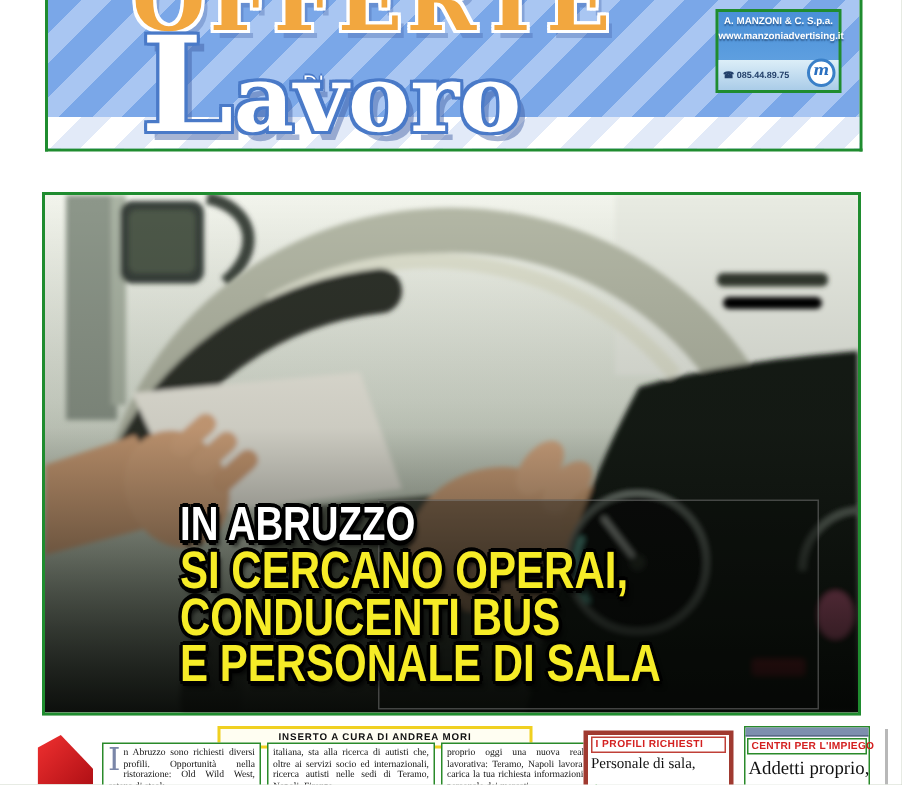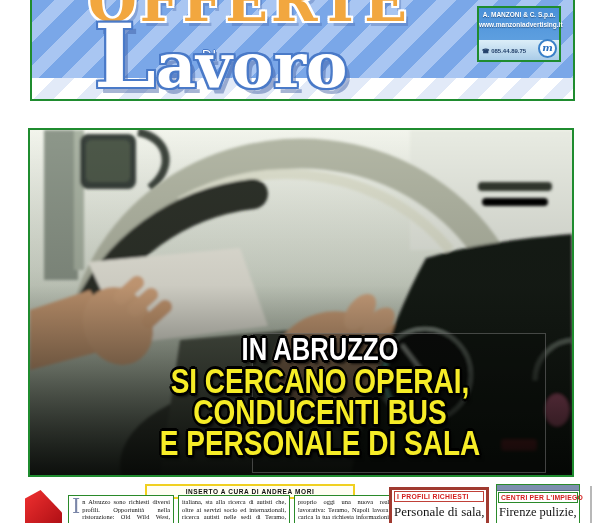--- a/index.html
+++ b/index.html
@@ -57,21 +57,21 @@
   .photo{
     position:absolute;left:28px;top:128px;width:546px;height:349px;
     border:2px solid #1f8c2f;background:#cfd6c8;overflow:hidden;box-sizing:border-box;
   }
   .photo svg{position:absolute;left:0;top:0;width:100%;height:100%;}
   .hl-backing{
     position:absolute;left:222px;top:203px;width:292px;height:138px;
     background:rgba(8,10,8,.38);border:1px solid rgba(140,140,140,.45);
   }
   .headline{
-    position:absolute;left:40px;top:204px;width:500px;text-align:center;
+    position:absolute;left:40px;top:204px;width:500px;text-align:left;
     font-weight:900;
   }
   .hl{
     transform:scaleX(.8);line-height:31px;letter-spacing:0;
     text-shadow:3px 0 0 #000,-3px 0 0 #000,0 3px 0 #000,0 -3px 0 #000,
       2px 2px 0 #000,-2px -2px 0 #000,2px -2px 0 #000,-2px 2px 0 #000,
       3px 4px 3px rgba(0,0,0,.75);
     white-space:nowrap;
   }
   .hl-white{font-size:32px;color:#ffffff;}
@@ -98,21 +98,21 @@
   .col2{left:178px;width:112px;}
   .col3{left:294px;width:104px;}
   .dropcap{float:left;font-size:21px;line-height:17px;margin:0 2px 0 0;
     color:#7a86a8;font-family:"DejaVu Serif",serif;}
   .pbox{
     position:absolute;left:389px;top:487px;width:100px;height:40px;box-sizing:border-box;
     border:3px solid #a03a30;background:#fff;padding:1px 2px;
   }
   .pbox-label{border:1px solid #c04038;color:#d42020;font-size:6.8px;font-weight:bold;
     padding:1px 2px;letter-spacing:.3px;white-space:nowrap;}
-  .pbox-content{font-family:"Liberation Serif",serif;font-size:13px;margin-top:2px;
+  .pbox-content{font-family:"Liberation Serif",serif;font-size:10px;margin-top:2px;
     white-space:nowrap;color:#111;}
   .ibox{
     position:absolute;left:496px;top:484px;width:84px;height:43px;box-sizing:border-box;
     background:#fff;border:1px solid #2a8a2a;
   }
   .ibox-bar{height:5px;background:#7d8fae;border-bottom:1px solid #5a6a88;}
   .ibox-label{border:1.5px solid #2a8a2a;color:#d42020;font-size:6.8px;font-weight:bold;
     padding:1px 2px;margin:1px;white-space:nowrap;letter-spacing:.2px;}
   .ibox-content{font-family:"Liberation Serif",serif;font-size:12.5px;margin:2px 0 0 2px;
     white-space:nowrap;color:#111;}
@@ -217,15 +217,15 @@
   <span>proprio oggi una nuova realtà lavorativa: Teramo, Napoli lavora e carica la tua richiesta informazioni e personale dei mercati.</span>
 </div>
 
 <div class="pbox">
   <div class="pbox-label">I PROFILI RICHIESTI</div>
   <div class="pbox-content">Personale di sala,</div>
 </div>
 <div class="ibox">
   <div class="ibox-bar"></div>
   <div class="ibox-label">CENTRI PER L'IMPIEGO</div>
-  <div class="ibox-content">Firenze pulizie,</div>
+  <div class="ibox-content">Addetti proprio,</div>
 </div>
 <div class="vline"></div>
 
 </body></html>

